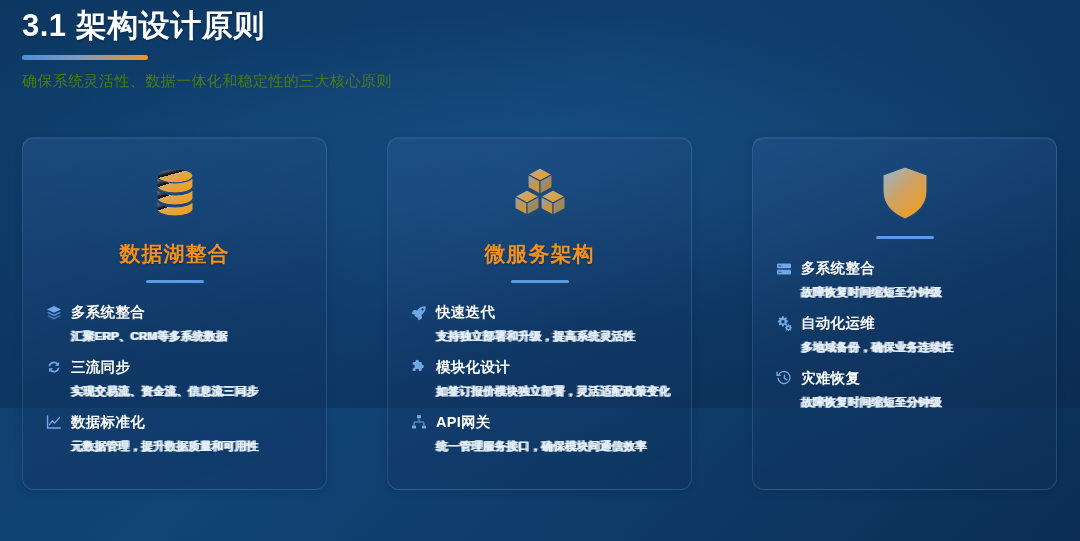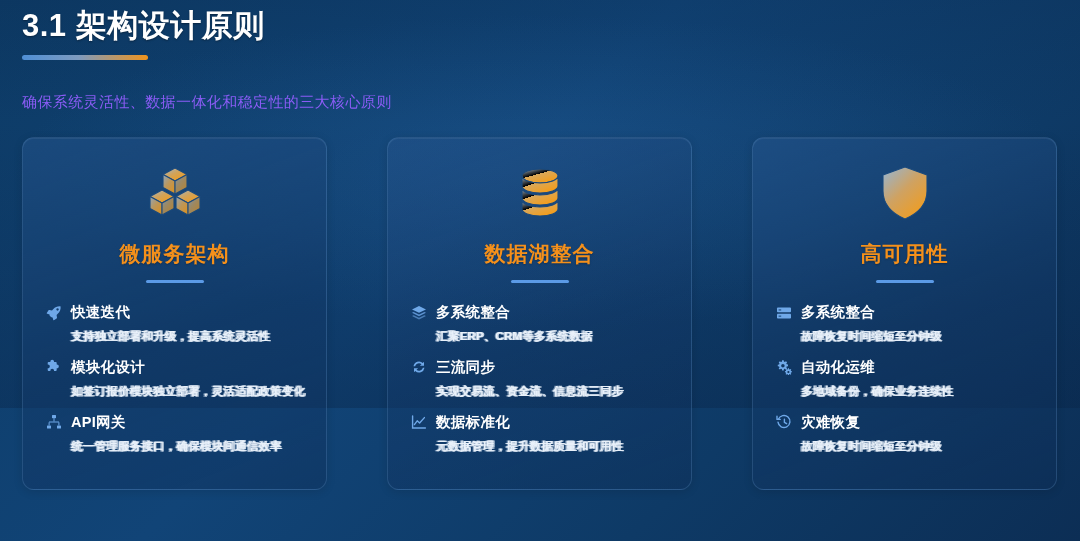--- a/index.html
+++ b/index.html
@@ -52,23 +52,23 @@
 
   .title-rule {
     margin-top: 9px;
     width: 126px;
     height: 5px;
     border-radius: 3px;
     background: linear-gradient(90deg, #4f8fd6 0%, #7e9bbf 45%, #f0941c 100%);
   }
 
   .page-subtitle {
-    margin-top: 33px;
+    margin-top: 12px;
     font-size: 15px;
-    color: #8b5cf6;
+    color: #4d7c0f;
     letter-spacing: 0.4px;
   }
 
   
   .cards {
     position: absolute;
     left: 22px;
     top: 137px;
     width: 1036px;
     display: flex;
@@ -167,20 +167,85 @@
 <div class="slide">
   <div class="bg-sheen"></div>
 
   <div class="header">
     <div class="page-title">3.1 架构设计原则</div>
     <div class="title-rule"></div>
     <div class="page-subtitle">确保系统灵活性、数据一体化和稳定性的三大核心原则</div>
   </div>
 
   <div class="cards">
+
+    <div class="card">
+      <div class="card-icon">
+        <svg width="54" height="56" viewBox="0 0 54 56">
+          <defs>
+            <linearGradient id="g2" x1="0" y1="0" x2="0.7" y2="1">
+              <stop offset="0%" stop-color="#a9bccd"></stop>
+              <stop offset="45%" stop-color="#d5a css"></stop>
+              <stop offset="45%" stop-color="#d8a85c"></stop>
+              <stop offset="100%" stop-color="#f59c16"></stop>
+            </linearGradient>
+          </defs>
+          <g fill="url(#g2)" stroke="#1b4a7d" stroke-width="1.1">
+            <ellipse cx="27" cy="11" rx="18" ry="7"></ellipse>
+            <path d="M9 11 v10 a18 7 0 0 0 36 0 V11 a18 7 0 0 1 -36 0z"></path>
+            <path d="M9 23 v10 a18 7 0 0 0 36 0 V23 a18 7 0 0 1 -36 0z"></path>
+            <path d="M9 35 v9 a18 7 0 0 0 36 0 V35 a18 7 0 0 1 -36 0z"></path>
+          </g>
+        </svg>
+      </div>
+      <div class="card-title">数据湖整合</div>
+      <div class="card-rule"></div>
+
+      <div class="card-list">
+        <div class="feature">
+          <div class="feature-head">
+            <span class="feature-ico">
+              <svg width="16" height="16" viewBox="0 0 16 16" fill="currentColor">
+                <path d="M8 1 L15 4.4 L8 7.8 L1 4.4z"></path>
+                <path d="M2.6 7 L1 7.8 L8 11.2 L15 7.8 L13.4 7 L8 9.6z" opacity="0.8"></path>
+                <path d="M2.6 10.2 L1 11 L8 14.4 L15 11 L13.4 10.2 L8 12.8z" opacity="0.6"></path>
+              </svg>
+            </span>
+            <span class="feature-name">多系统整合</span>
+          </div>
+          <div class="feature-desc">汇聚ERP、CRM等多系统数据</div>
+        </div>
+
+        <div class="feature">
+          <div class="feature-head">
+            <span class="feature-ico">
+              <svg width="16" height="16" viewBox="0 0 16 16" fill="currentColor">
+                <path d="M2.5 7.2a5.6 5.6 0 0 1 9.3-3.3l1.2-1.2v4.1H8.9l1.6-1.6A4 4 0 0 0 4.1 7.2z"></path>
+                <path d="M13.5 8.8a5.6 5.6 0 0 1-9.3 3.3l-1.2 1.2V9.2h4.1l-1.6 1.6a4 4 0 0 0 6.4-2z"></path>
+              </svg>
+            </span>
+            <span class="feature-name">三流同步</span>
+          </div>
+          <div class="feature-desc">实现交易流、资金流、信息流三同步</div>
+        </div>
+
+        <div class="feature">
+          <div class="feature-head">
+            <span class="feature-ico">
+              <svg width="16" height="16" viewBox="0 0 16 16" fill="none" stroke="currentColor" stroke-width="1.4">
+                <path d="M1.6 2v12h12.8" stroke-linecap="round"></path>
+                <path d="M3.4 10.6 L6.2 6.8 L8.6 9 L13.4 3.6" stroke-linecap="round" stroke-linejoin="round"></path>
+              </svg>
+            </span>
+            <span class="feature-name">数据标准化</span>
+          </div>
+          <div class="feature-desc">元数据管理，提升数据质量和可用性</div>
+        </div>
+      </div>
+    </div>
 
     <div class="card">
       <div class="card-icon">
         <svg width="58" height="56" viewBox="0 0 58 56">
           <defs>
             <linearGradient id="g1" x1="0" y1="0" x2="0.85" y2="1">
               <stop offset="0%" stop-color="#9fb3c8"></stop>
               <stop offset="48%" stop-color="#d2a359"></stop>
               <stop offset="100%" stop-color="#f59c16"></stop>
             </linearGradient>
@@ -241,97 +306,31 @@
             </span>
             <span class="feature-name">API网关</span>
           </div>
           <div class="feature-desc">统一管理服务接口，确保模块间通信效率</div>
         </div>
       </div>
     </div>
 
     <div class="card">
       <div class="card-icon">
-        <svg width="54" height="56" viewBox="0 0 54 56">
-          <defs>
-            <linearGradient id="g2" x1="0" y1="0" x2="0.7" y2="1">
-              <stop offset="0%" stop-color="#a9bccd"></stop>
-              <stop offset="45%" stop-color="#d5a css"></stop>
-              <stop offset="45%" stop-color="#d8a85c"></stop>
-              <stop offset="100%" stop-color="#f59c16"></stop>
-            </linearGradient>
-          </defs>
-          <g fill="url(#g2)" stroke="#1b4a7d" stroke-width="1.1">
-            <ellipse cx="27" cy="11" rx="18" ry="7"></ellipse>
-            <path d="M9 11 v10 a18 7 0 0 0 36 0 V11 a18 7 0 0 1 -36 0z"></path>
-            <path d="M9 23 v10 a18 7 0 0 0 36 0 V23 a18 7 0 0 1 -36 0z"></path>
-            <path d="M9 35 v9 a18 7 0 0 0 36 0 V35 a18 7 0 0 1 -36 0z"></path>
-          </g>
-        </svg>
-      </div>
-      <div class="card-title">数据湖整合</div>
-      <div class="card-rule"></div>
-
-      <div class="card-list">
-        <div class="feature">
-          <div class="feature-head">
-            <span class="feature-ico">
-              <svg width="16" height="16" viewBox="0 0 16 16" fill="currentColor">
-                <path d="M8 1 L15 4.4 L8 7.8 L1 4.4z"></path>
-                <path d="M2.6 7 L1 7.8 L8 11.2 L15 7.8 L13.4 7 L8 9.6z" opacity="0.8"></path>
-                <path d="M2.6 10.2 L1 11 L8 14.4 L15 11 L13.4 10.2 L8 12.8z" opacity="0.6"></path>
-              </svg>
-            </span>
-            <span class="feature-name">多系统整合</span>
-          </div>
-          <div class="feature-desc">汇聚ERP、CRM等多系统数据</div>
-        </div>
-
-        <div class="feature">
-          <div class="feature-head">
-            <span class="feature-ico">
-              <svg width="16" height="16" viewBox="0 0 16 16" fill="currentColor">
-                <path d="M2.5 7.2a5.6 5.6 0 0 1 9.3-3.3l1.2-1.2v4.1H8.9l1.6-1.6A4 4 0 0 0 4.1 7.2z"></path>
-                <path d="M13.5 8.8a5.6 5.6 0 0 1-9.3 3.3l-1.2 1.2V9.2h4.1l-1.6 1.6a4 4 0 0 0 6.4-2z"></path>
-              </svg>
-            </span>
-            <span class="feature-name">三流同步</span>
-          </div>
-          <div class="feature-desc">实现交易流、资金流、信息流三同步</div>
-        </div>
-
-        <div class="feature">
-          <div class="feature-head">
-            <span class="feature-ico">
-              <svg width="16" height="16" viewBox="0 0 16 16" fill="none" stroke="currentColor" stroke-width="1.4">
-                <path d="M1.6 2v12h12.8" stroke-linecap="round"></path>
-                <path d="M3.4 10.6 L6.2 6.8 L8.6 9 L13.4 3.6" stroke-linecap="round" stroke-linejoin="round"></path>
-              </svg>
-            </span>
-            <span class="feature-name">数据标准化</span>
-          </div>
-          <div class="feature-desc">元数据管理，提升数据质量和可用性</div>
-        </div>
-      </div>
-    </div>
-
-    <div class="card">
-      <div class="card-icon">
         <svg width="52" height="56" viewBox="0 0 52 56">
           <defs>
             <linearGradient id="g3" x1="0.1" y1="0" x2="0.9" y2="1">
               <stop offset="0%" stop-color="#9ab4cb"></stop>
               <stop offset="45%" stop-color="#cfa262"></stop>
               <stop offset="100%" stop-color="#f59c16"></stop>
             </linearGradient>
           </defs>
           <path d="M26 2 L48 10 v16c0 13-9 22.5-22 28C13 48.5 4 39 4 26V10z" fill="url(#g3)" stroke="#1b4a7d" stroke-width="1.1"></path>
         </svg>
       </div>
-      <div class="card-title">高可用性</div>
       <div class="card-rule"></div>
 
       <div class="card-list">
         <div class="feature">
           <div class="feature-head">
             <span class="feature-ico">
               <svg width="16" height="16" viewBox="0 0 16 16" fill="currentColor">
                 <rect x="1" y="2.6" width="14" height="4.6" rx="0.9"></rect>
                 <rect x="1" y="8.8" width="14" height="4.6" rx="0.9"></rect>
                 <rect x="2.6" y="4.4" width="2.6" height="1.1" fill="#1b4a7d"></rect>

